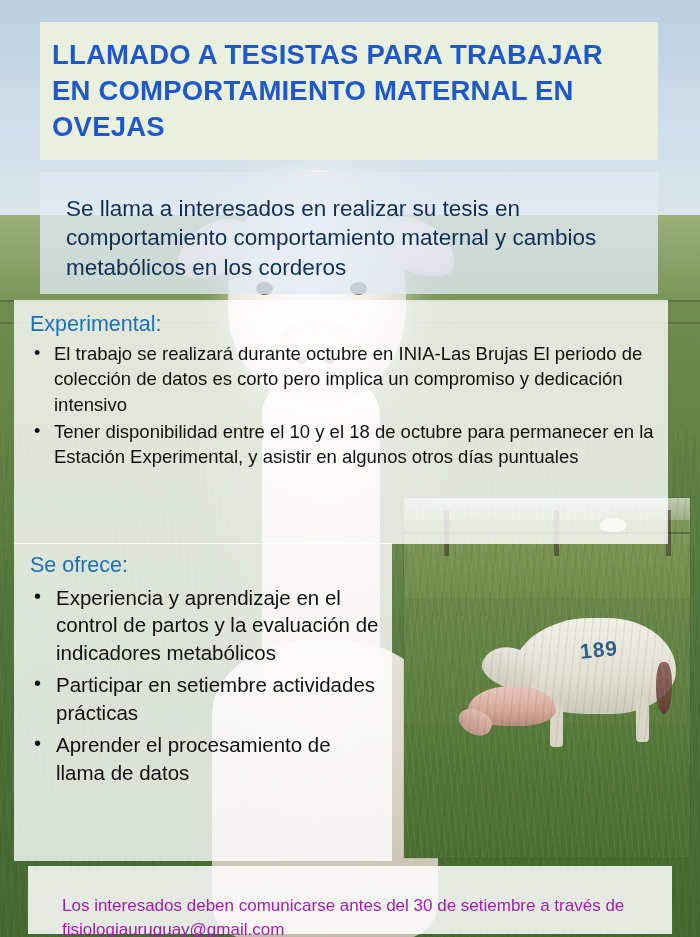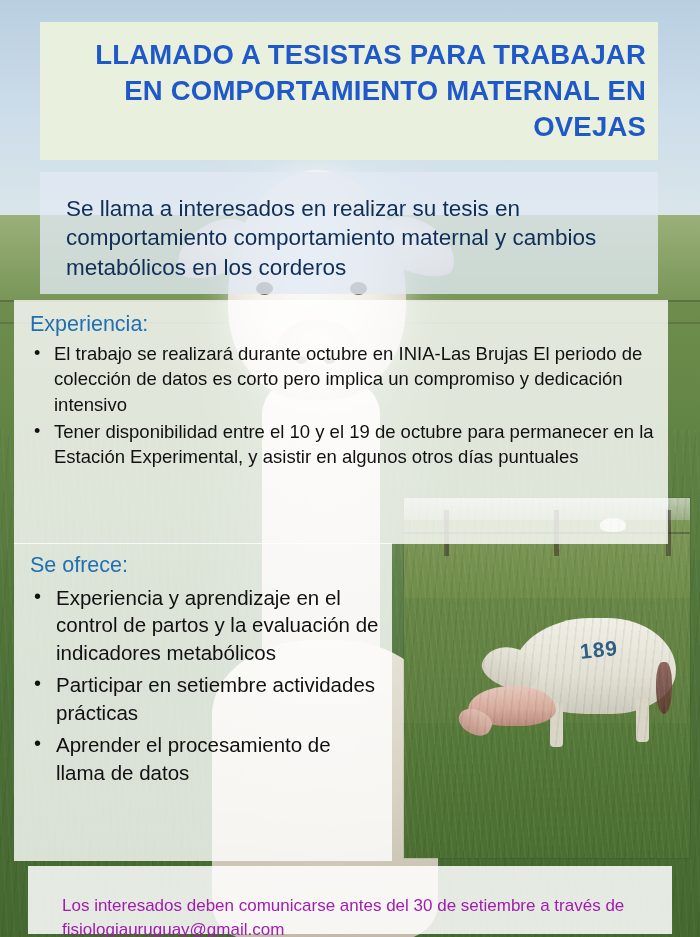--- a/index.html
+++ b/index.html
@@ -266,21 +266,21 @@
     width: 618px;
     height: 138px;
     background: #e9f0dd;
     display: flex;
     align-items: center;
     justify-content: center;
   }
   .title-text {
     margin: 0;
     padding: 0 12px;
-    text-align: right;
+    text-align: left;
     color: #1f58c8;
     font-weight: 700;
     font-size: 27.5px;
     line-height: 1.30;
     letter-spacing: .2px;
     font-family: "Liberation Sans", sans-serif;
   }
 
   
   .intro-panel {
@@ -438,29 +438,29 @@
 
   <div class="panel title-panel">
     <h1 class="title-text">LLAMADO A TESISTAS PARA TRABAJAR EN COMPORTAMIENTO MATERNAL EN OVEJAS</h1>
   </div>
 
   <div class="panel intro-panel">
     <p class="intro-text">Se llama a interesados en realizar su tesis en comportamiento comportamiento maternal y cambios metabólicos en los corderos</p>
   </div>
 
   <div class="panel cond-panel">
-    <h2 class="section-head">Experiencia:</h2>
+    <h2 class="section-head">Experimental:</h2>
     <ul class="cond-list">
       <li>
         <span class="bullet">•</span>
         <span>El trabajo se realizará durante octubre en INIA-Las Brujas El periodo de colección de datos es corto pero implica un compromiso y dedicación intensivo</span>
       </li>
       <li>
         <span class="bullet">•</span>
-        <span>Tener disponibilidad entre el 10 y el 19 de octubre para permanecer en la Estación Experimental,  y asistir en algunos otros días puntuales</span>
+        <span>Tener disponibilidad entre el 10 y el 18 de octubre para permanecer en la Estación Experimental,  y asistir en algunos otros días puntuales</span>
       </li>
     </ul>
   </div>
 
   <div class="panel offer-panel">
     <h2 class="section-head">Se ofrece:</h2>
     <ul class="offer-list">
       <li>
         <span class="bullet">•</span>
         <span>Experiencia y aprendizaje en el control de partos y  la evaluación de indicadores metabólicos</span>

